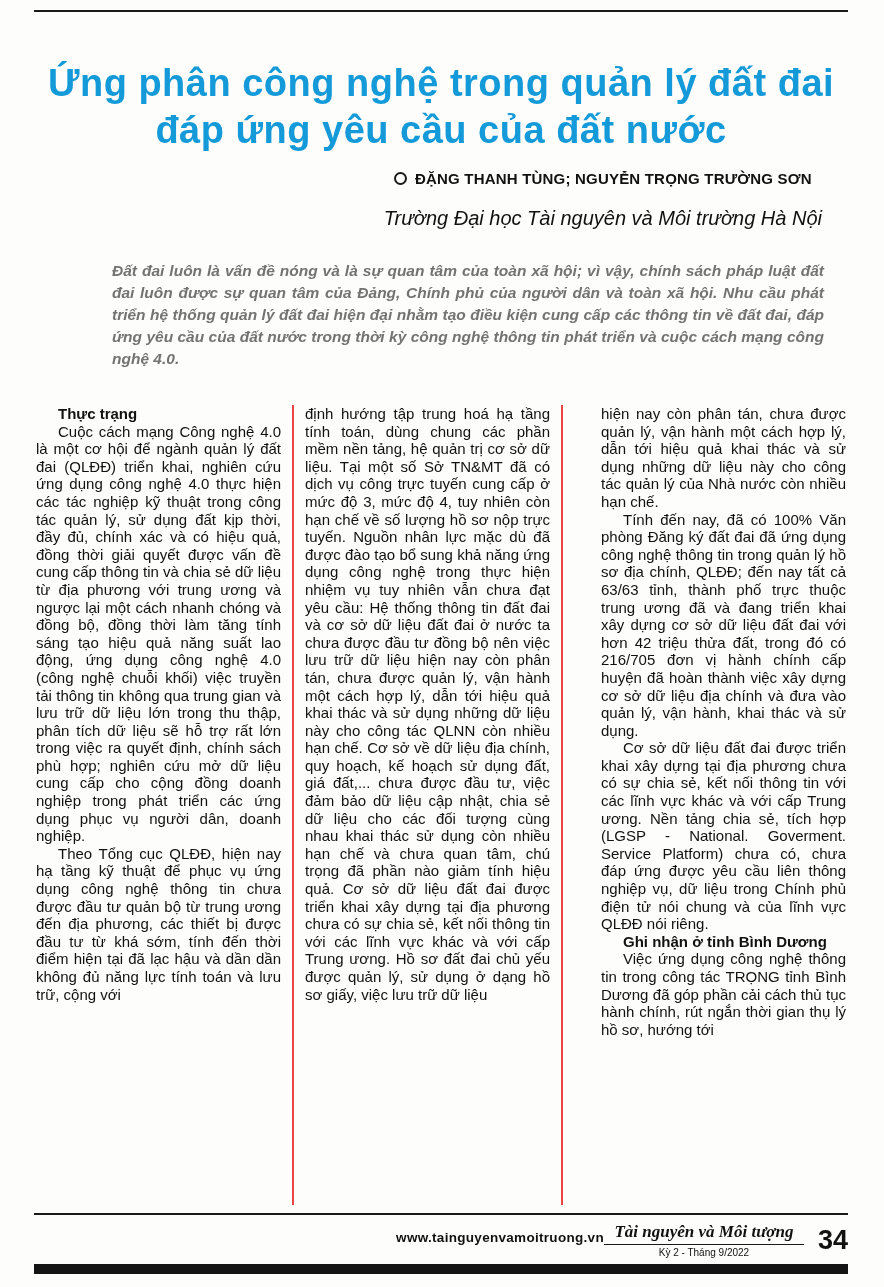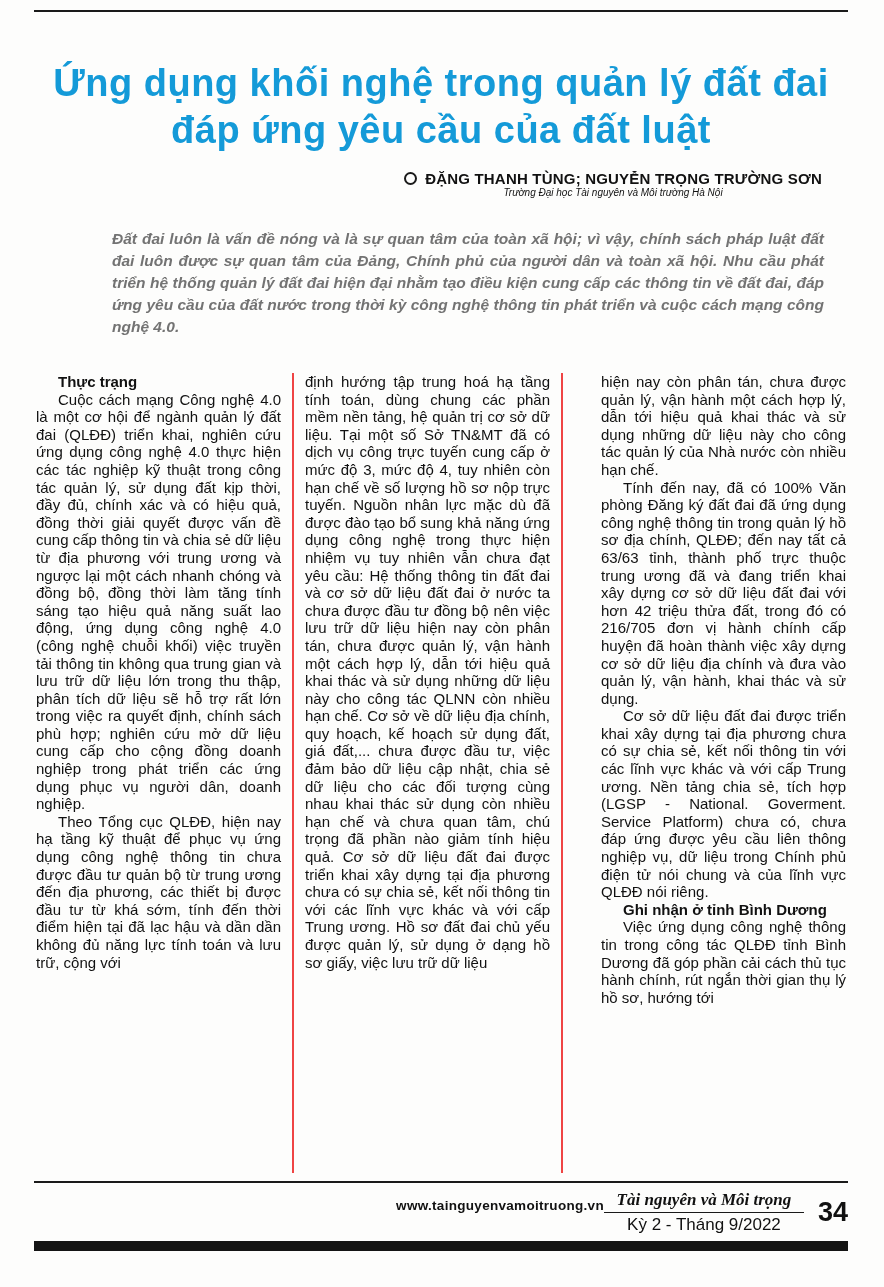--- a/index.html
+++ b/index.html
@@ -48,23 +48,23 @@
   }
   .ring-icon {
     display: inline-block;
     width: 9px;
     height: 9px;
     border: 2.2px solid #1a1a1a;
     border-radius: 50%;
     flex: 0 0 auto;
   }
   .affiliation {
-    margin-top: 0;
+    margin-top: 20px;
     font-style: italic;
-    font-size: 10px;
+    font-size: 20px;
   }
   .abstract {
     margin: 30px 24px 0 78px;
     color: #737373;
     font-weight: 700;
     font-style: italic;
     font-size: 15.5px;
     line-height: 22px;
     text-align: justify;
   }
@@ -117,21 +117,21 @@
   }
   .journal-name {
     font-family: "Liberation Serif", serif;
     font-weight: 700;
     font-style: italic;
     font-size: 17px;
     border-bottom: 1.5px solid #1a1a1a;
     padding-bottom: 2px;
   }
   .journal-issue {
-    font-size: 17px;
+    font-size: 10px;
     padding-top: 2px;
   }
   .page-number {
     font-weight: 700;
     font-size: 27px;
     line-height: 1;
   }
   .bottom-bar {
     margin-top: 6px;
     width: 100%;
@@ -140,22 +140,22 @@
   }
 </style>
 </head>
 <body>
 
 <div class="page">
 
   <div class="top-rule"></div>
 
   <h1 class="article-title">
-    <span>Ứng dụng khối nghệ trong quản lý đất đai</span><br>
-    <span>đáp ứng yêu cầu của đất luật</span>
+    <span>Ứng phân công nghệ trong quản lý đất đai</span><br>
+    <span>đáp ứng yêu cầu của đất nước</span>
   </h1>
 
   <div class="byline-block">
     <div class="byline-row">
       <span class="ring-icon"></span>
       <span>ĐẶNG THANH TÙNG; NGUYỄN TRỌNG TRƯỜNG SƠN</span>
     </div>
     <div class="affiliation">Trường Đại học Tài nguyên và Môi trường Hà Nội</div>
   </div>
 
@@ -171,30 +171,30 @@
 
     <div class="col">
       <p>định hướng tập trung hoá hạ tầng tính toán, dùng chung các phần mềm nền tảng, hệ quản trị cơ sở dữ liệu. Tại một số Sở TN&amp;MT đã có dịch vụ công trực tuyến cung cấp ở mức độ 3, mức độ 4, tuy nhiên còn hạn chế về số lượng hồ sơ nộp trực tuyến. Nguồn nhân lực mặc dù đã được đào tạo bổ sung khả năng ứng dụng công nghệ trong thực hiện nhiệm vụ tuy nhiên vẫn chưa đạt yêu cầu: Hệ thống thông tin đất đai và cơ sở dữ liệu đất đai ở nước ta chưa được đầu tư đồng bộ nên việc lưu trữ dữ liệu hiện nay còn phân tán, chưa được quản lý, vận hành một cách hợp lý, dẫn tới hiệu quả khai thác và sử dụng những dữ liệu này cho công tác QLNN còn nhiều hạn chế. Cơ sở về dữ liệu địa chính, quy hoạch, kế hoạch sử dụng đất, giá đất,... chưa được đầu tư, việc đảm bảo dữ liệu cập nhật, chia sẻ dữ liệu cho các đối tượng cùng nhau khai thác sử dụng còn nhiều hạn chế và chưa quan tâm, chú trọng đã phần nào giảm tính hiệu quả. Cơ sở dữ liệu đất đai được triển khai xây dựng tại địa phương chưa có sự chia sẻ, kết nối thông tin với các lĩnh vực khác và với cấp Trung ương. Hồ sơ đất đai chủ yếu được quản lý, sử dụng ở dạng hồ sơ giấy, việc lưu trữ dữ liệu</p>
     </div>
 
     <div class="col">
       <p>hiện nay còn phân tán, chưa được quản lý, vận hành một cách hợp lý, dẫn tới hiệu quả khai thác và sử dụng những dữ liệu này cho công tác quản lý của Nhà nước còn nhiều hạn chế.</p>
       <p class="indent">Tính đến nay, đã có 100% Văn phòng Đăng ký đất đai đã ứng dụng công nghệ thông tin trong quản lý hồ sơ địa chính, QLĐĐ; đến nay tất cả 63/63 tỉnh, thành phố trực thuộc trung ương đã và đang triển khai xây dựng cơ sở dữ liệu đất đai với hơn 42 triệu thửa đất, trong đó có 216/705 đơn vị hành chính cấp huyện đã hoàn thành việc xây dựng cơ sở dữ liệu địa chính và đưa vào quản lý, vận hành, khai thác và sử dụng.</p>
       <p class="indent">Cơ sở dữ liệu đất đai được triển khai xây dựng tại địa phương chưa có sự chia sẻ, kết nối thông tin với các lĩnh vực khác và với cấp Trung ương. Nền tảng chia sẻ, tích hợp (LGSP - National. Goverment. Service Platform) chưa có, chưa đáp ứng được yêu cầu liên thông nghiệp vụ, dữ liệu trong Chính phủ điện tử nói chung và của lĩnh vực QLĐĐ nói riêng.</p>
       <p class="col-heading">Ghi nhận ở tỉnh Bình Dương</p>
-      <p class="indent">Việc ứng dụng công nghệ thông tin trong công tác QLĐĐ tỉnh Bình Dương đã góp phần cải cách thủ tục hành chính, rút ngắn thời gian thụ lý hồ sơ, hướng tới</p>
+      <p class="indent">Việc ứng dụng công nghệ thông tin trong công tác TRỌNG tỉnh Bình Dương đã góp phần cải cách thủ tục hành chính, rút ngắn thời gian thụ lý hồ sơ, hướng tới</p>
     </div>
 
   </div>
 
   <div class="footer">
     <div class="footer-url">www.tainguyenvamoitruong.vn</div>
     <div class="footer-right">
       <div class="journal-block">
-        <div class="journal-name">Tài nguyên và Môi trọng</div>
+        <div class="journal-name">Tài nguyên và Môi tượng</div>
         <div class="journal-issue">Kỳ 2 - Tháng 9/2022</div>
       </div>
       <div class="page-number">34</div>
     </div>
   </div>
 
   <div class="bottom-bar"></div>
 
 </div>
 

